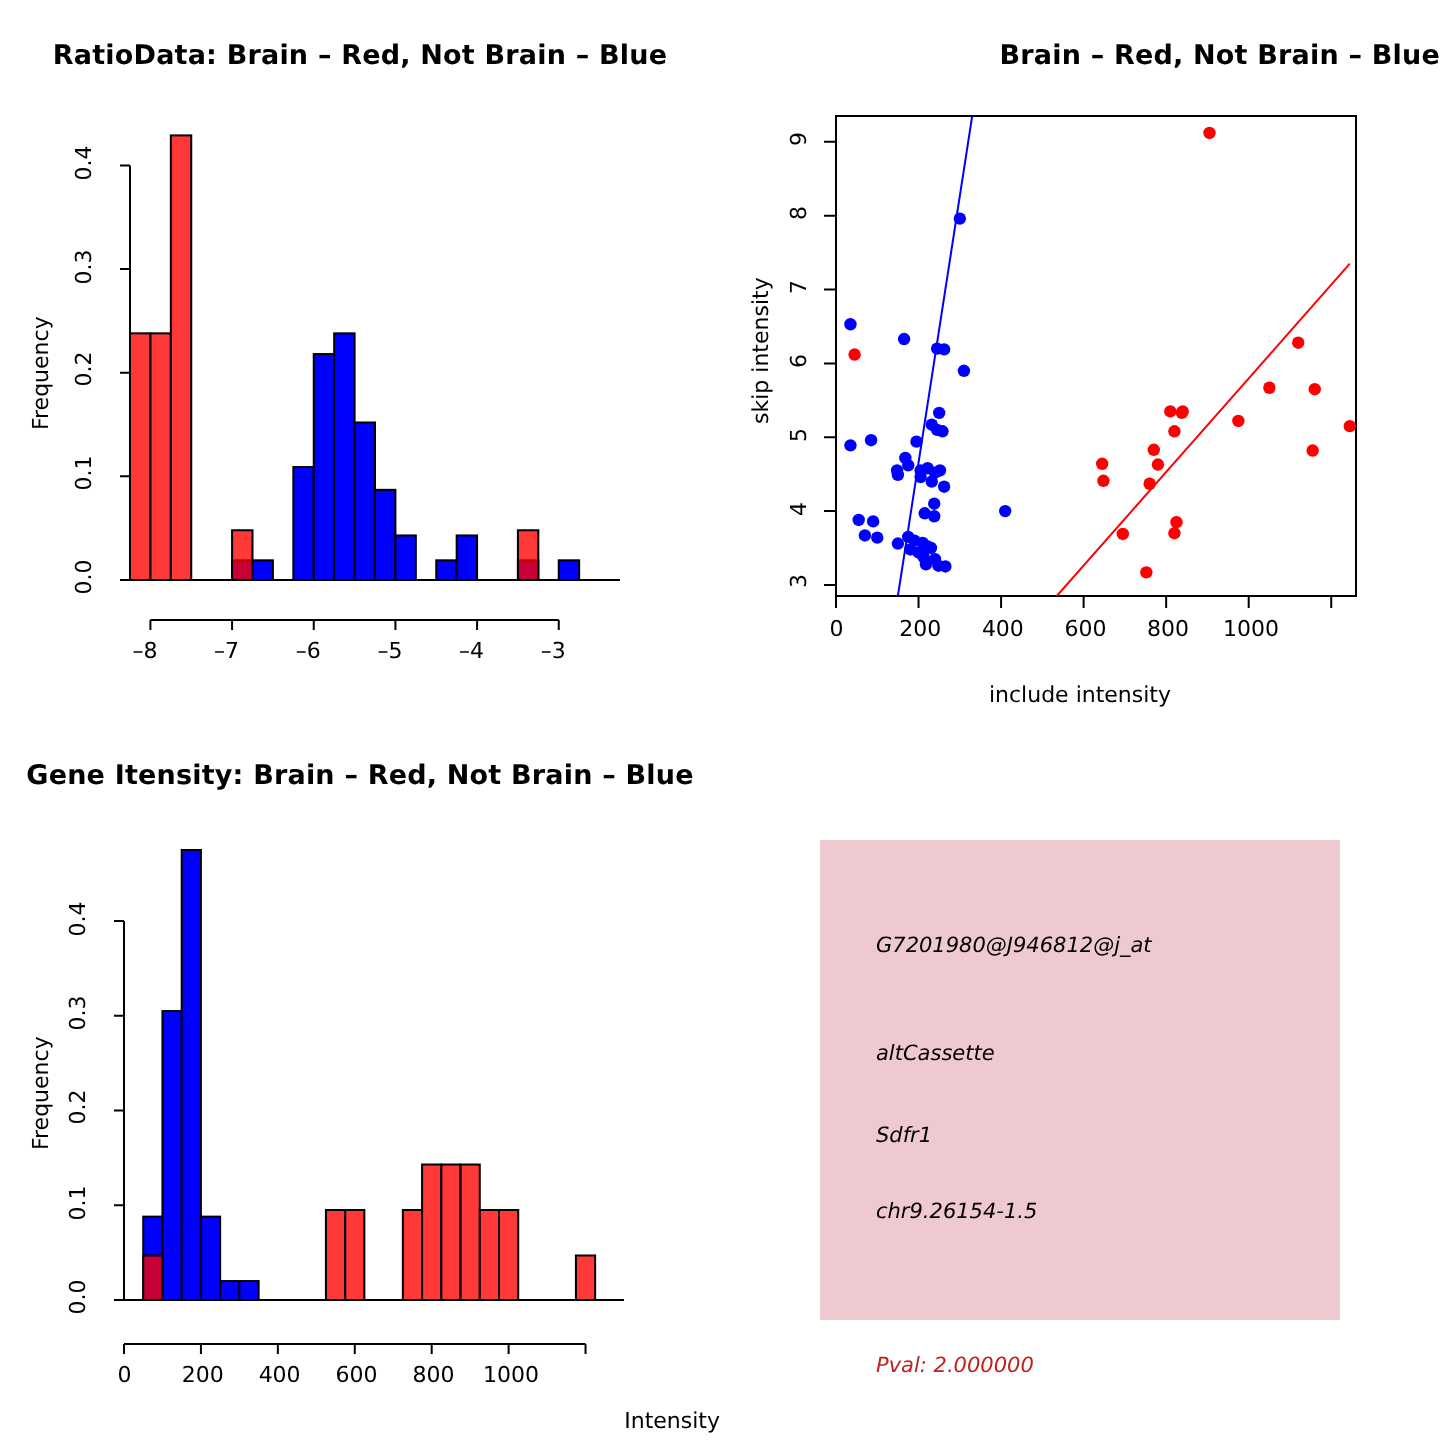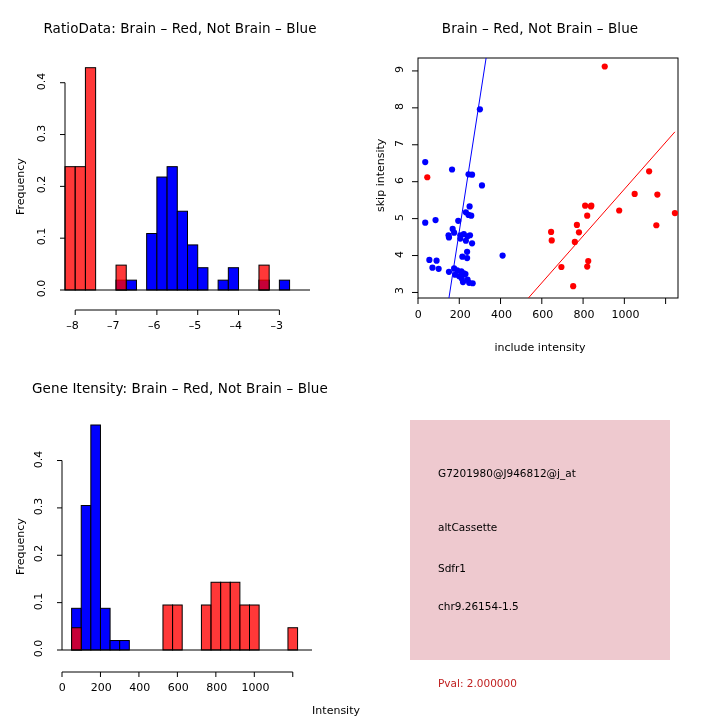--- a/index.html
+++ b/index.html
@@ -12,26 +12,26 @@
   #page{position:relative;width:720px;height:720px;background:#fff;}
   .panel{position:absolute;width:360px;height:360px;}
   #panel-tl{left:0;top:0;}
   #panel-tr{left:360px;top:0;}
   #panel-bl{left:0;top:360px;}
   #panel-br{left:360px;top:360px;}
 
   .panel-title{
     position:absolute;left:0;top:0;width:360px;
     text-align:center;
-    font-size:13.5px;font-weight:normal;
+    font-size:13.5px;font-weight:bold;
     letter-spacing:0.1px;
     white-space:nowrap;
   }
   #title-tl{top:20px;}
-  #title-tr{top:20px;}
+  #title-tr{top:20px;text-align:right;}
   #title-bl{top:20px;}
 
   .axis-xlab,.axis-ylab{
     position:absolute;font-size:11px;white-space:nowrap;
   }
   .axis-ylab{
     transform-origin:0 0;
     transform:rotate(-90deg);
   }
   .tick-label{
@@ -51,20 +51,21 @@
     width:260px;height:240px;
     background:#eec9cf;
     box-sizing:border-box;
   }
   .info-line{
     position:absolute;
     left:28px;
     font-size:10.5px;
     white-space:nowrap;
     color:#000;
+    font-style:italic;
   }
   .info-line.pval{color:#c02020;}
 </style>
 </head>
 <body>
 
 <div id="page">
 
   <div class="panel" id="panel-tl">
     <div class="panel-title" id="title-tl">RatioData: Brain – Red, Not Brain – Blue</div>

